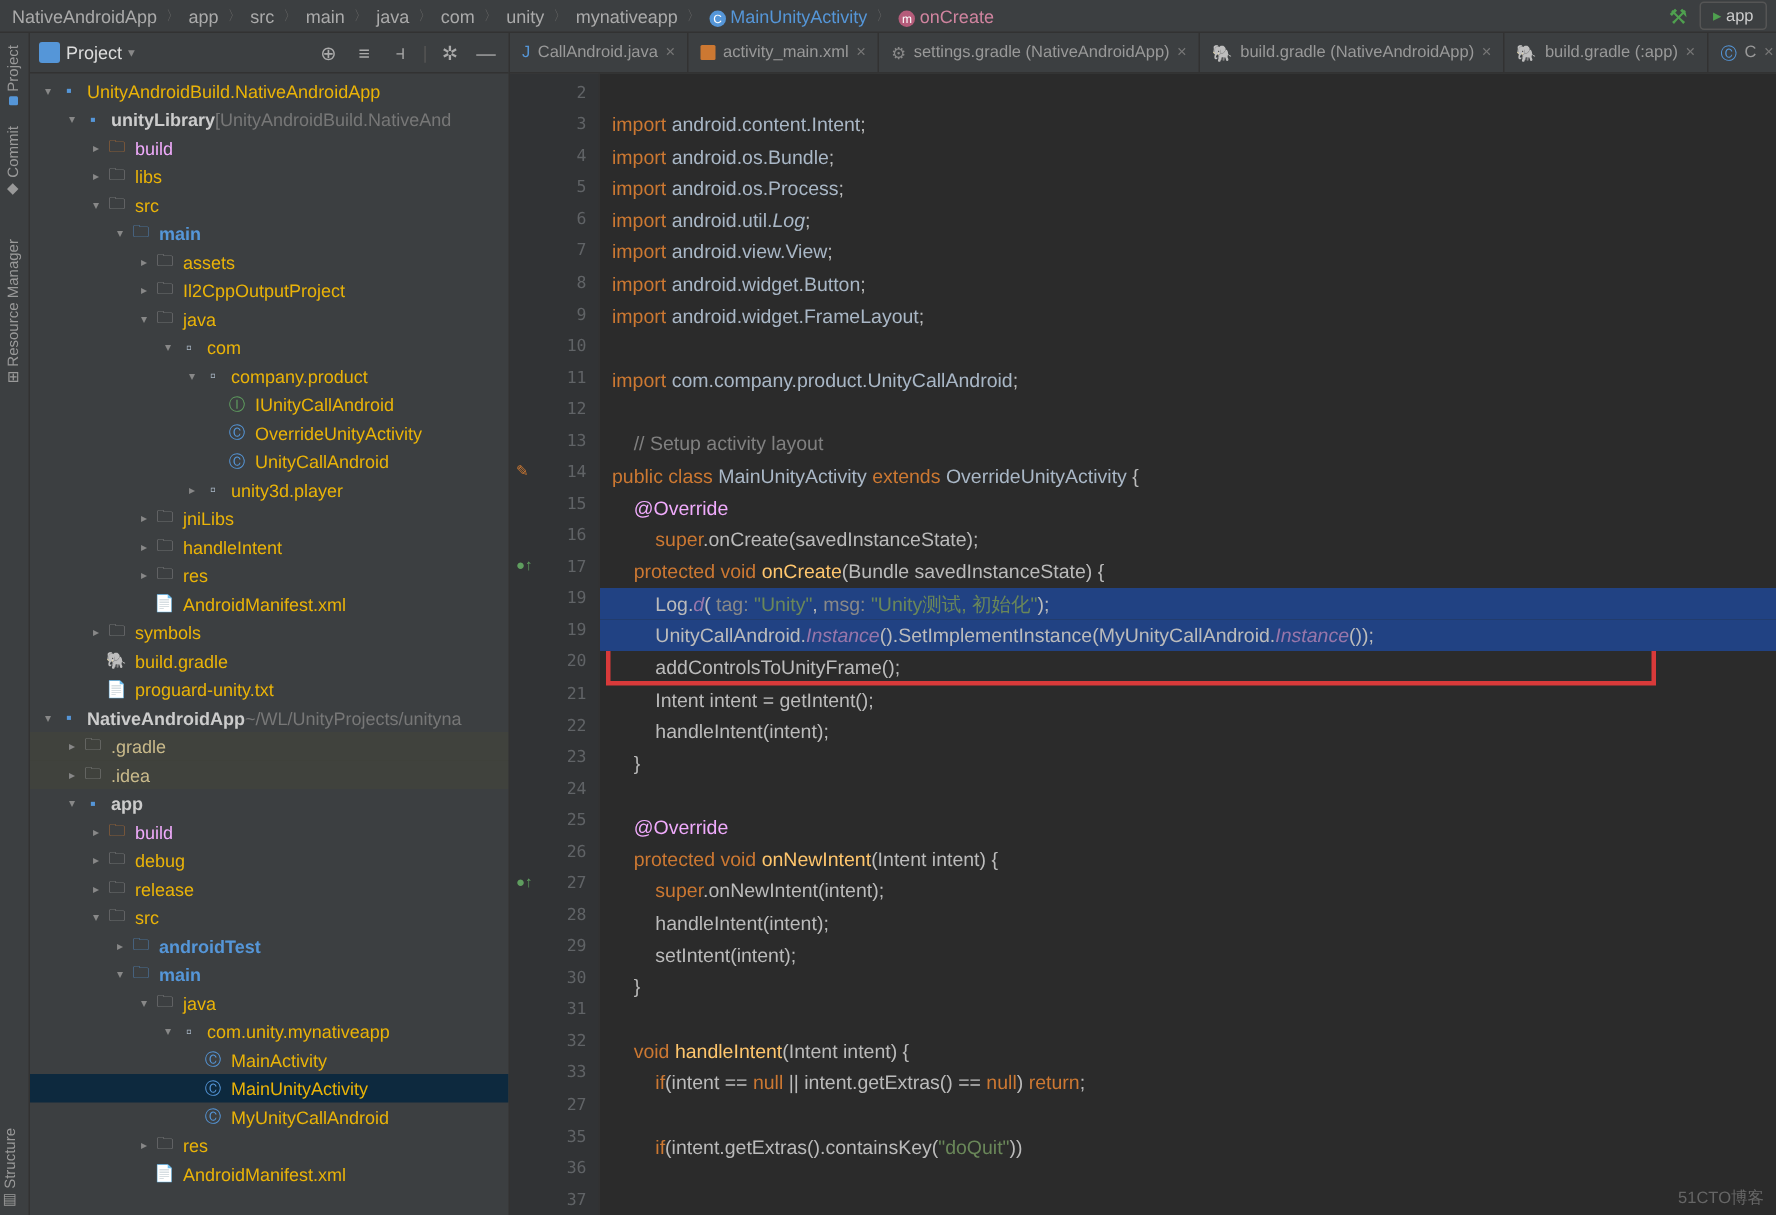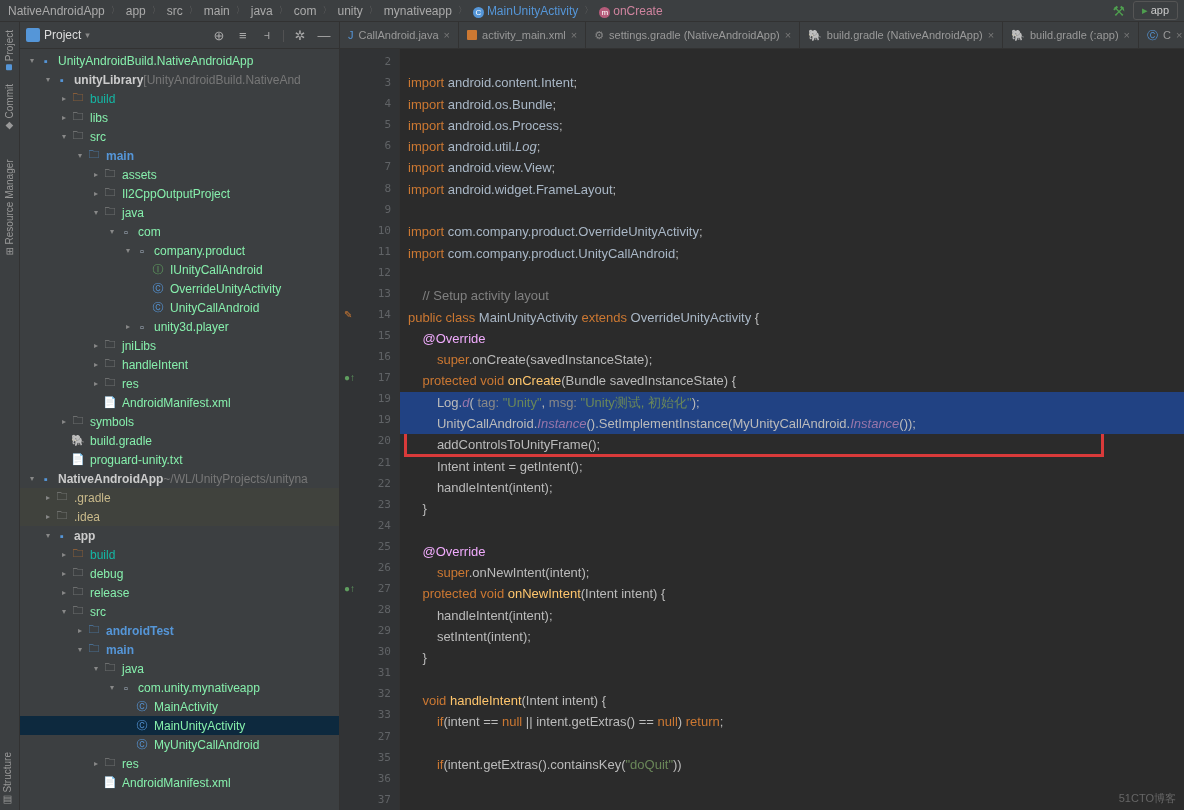--- a/index.html
+++ b/index.html
@@ -35,27 +35,27 @@
 .sidebar-head .tool { width:18px; height:18px; display:flex; align-items:center; justify-content:center; color:#aaa; cursor:pointer; font-size:13px; }
 .tree { flex:1; overflow:auto; padding:2px 0; }
 .tree .row { display:flex; align-items:center; height:19px; padding-right:4px; cursor:pointer; white-space:nowrap; }
 .tree .row.sel { background:#0d293e; }
 .tree .arrow { width:12px; display:inline-flex; justify-content:center; color:#888; font-size:8px; }
 .tree .ico { width:16px; height:14px; display:inline-flex; align-items:center; justify-content:center; margin-right:4px; font-size:11px; }
 .folder { color:#9a9a9a; }
 .mod { color:#5596d8; }
 .src-f { color:#5596d8; }
 .pkg { color:#a9b7c6; }
-.lbl { color:#86efac; }
+.lbl { color:#eab308; }
 .lbl.bold { font-weight:bold; color:#ccc; }
 .lbl.dim { color:#777; }
 .row.src-folder .lbl { color:#5596d8; font-weight:bold; }
 .row.gradle-root { background:#4e4e2e33; }
 .row.gradle-root .lbl { color:#c9ba8b; }
-.row.orange .lbl { color:#14b8a6;text-align:center; }
+.row.orange .lbl { color:#f0abfc;text-align:center; }
 .row.orange .ico { color:#cc7832; }
 
 
 .editor { flex:1; display:flex; flex-direction:column; overflow:hidden; }
 .tabs { height:27px; display:flex; align-items:center; border-bottom:1px solid #323232; overflow:hidden; }
 .tab { display:flex; align-items:center; gap:5px; padding:0 8px; height:100%; border-right:1px solid #323232; color:#999; cursor:pointer; font-size:11px; white-space:nowrap; }
 .tab .close { color:#777; font-size:11px; }
 .tab .gear { color:#888; }
 .tab .ele { color:#888; }
 .code-wrap { flex:1; display:flex; overflow:hidden; position:relative; }
@@ -414,40 +414,40 @@
             <div class="gline">37</div>
           </div>
         <div class="code" id="code">
           <div class="redbox" style="top:380px;left:4px;width:700px;height:28px"></div>
         <div class="cline"></div>
             <div class="cline"><span class="kw">import</span> <span class="cls">android.content.Intent</span>;</div>
             <div class="cline"><span class="kw">import</span> <span class="cls">android.os.Bundle</span>;</div>
             <div class="cline"><span class="kw">import</span> <span class="cls">android.os.Process</span>;</div>
             <div class="cline"><span class="kw">import</span> <span class="cls">android.util.</span><span class="stat">Log</span>;</div>
             <div class="cline"><span class="kw">import</span> <span class="cls">android.view.View</span>;</div>
+            <div class="cline"><span class="kw">import</span> <span class="cls">android.widget.Button</span>;</div>
             <div class="cline"><span class="kw">import</span> <span class="cls">android.widget.FrameLayout</span>;</div>
             <div class="cline"></div>
-            <div class="cline"><span class="kw">import</span> <span class="cls">com.company.product.OverrideUnityActivity</span>;</div>
             <div class="cline"><span class="kw">import</span> <span class="cls">com.company.product.UnityCallAndroid</span>;</div>
             <div class="cline"></div>
             <div class="cline">    <span class="com">// Setup activity layout</span></div>
             <div class="cline"><span class="kw">public class</span> <span class="cls">MainUnityActivity</span> <span class="kw">extends</span> <span class="cls">OverrideUnityActivity</span> {</div>
             <div class="cline">    <span class="ann">@Override</span></div>
             <div class="cline">        <span class="kw">super</span>.onCreate(savedInstanceState);</div>
             <div class="cline">    <span class="kw">protected void</span> <span class="fn">onCreate</span>(Bundle savedInstanceState) {</div>
             <div class="cline hl">        Log.<span class="stat-m">d</span>( <span class="param">tag:</span> <span class="str">"Unity"</span>, <span class="param">msg:</span> <span class="str">"Unity测试, 初始化"</span>);</div>
             <div class="cline hl">        UnityCallAndroid.<span class="stat-m">Instance</span>().SetImplementInstance(MyUnityCallAndroid.<span class="stat-m">Instance</span>());</div>
             <div class="cline">        addControlsToUnityFrame();</div>
             <div class="cline">        Intent intent = getIntent();</div>
             <div class="cline">        handleIntent(intent);</div>
             <div class="cline">    }</div>
             <div class="cline"></div>
             <div class="cline">    <span class="ann">@Override</span></div>
+            <div class="cline">    <span class="kw">protected void</span> <span class="fn">onNewIntent</span>(Intent intent) {</div>
             <div class="cline">        <span class="kw">super</span>.onNewIntent(intent);</div>
-            <div class="cline">    <span class="kw">protected void</span> <span class="fn">onNewIntent</span>(Intent intent) {</div>
             <div class="cline">        handleIntent(intent);</div>
             <div class="cline">        setIntent(intent);</div>
             <div class="cline">    }</div>
             <div class="cline"></div>
             <div class="cline">    <span class="kw">void</span> <span class="fn">handleIntent</span>(Intent intent) {</div>
             <div class="cline">        <span class="kw">if</span>(intent == <span class="kw">null</span> || intent.getExtras() == <span class="kw">null</span>) <span class="kw">return</span>;</div>
             <div class="cline"></div>
             <div class="cline">        <span class="kw">if</span>(intent.getExtras().containsKey(<span class="str">"doQuit"</span>))</div>
           </div>
       </div>

